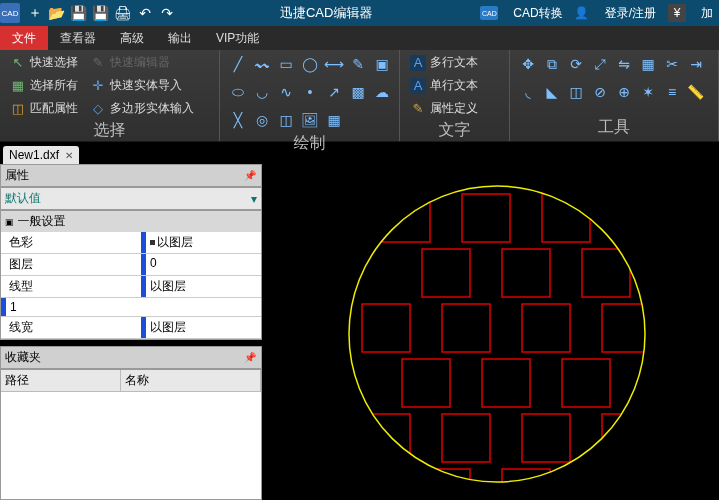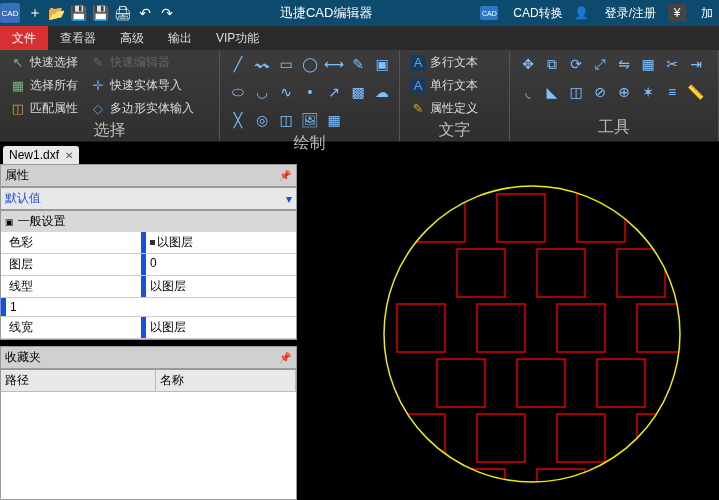--- a/index.html
+++ b/index.html
@@ -21,24 +21,24 @@
 .rcol{display:flex;flex-direction:column;gap:2px}
 .rbtn{display:flex;align-items:center;gap:4px;color:#ddd;padding:2px 4px;cursor:pointer;white-space:nowrap}
 .rbtn.disabled{color:#666}
 .ricon{width:16px;height:16px;display:inline-flex;align-items:center;justify-content:center;font-size:13px}
 .iconrow{display:flex;gap:4px;padding:2px}
 .ibtn{width:20px;height:20px;display:flex;align-items:center;justify-content:center;color:#7ec0ff;cursor:pointer;font-size:14px}
 .filetabs{height:22px;background:#000;display:flex;align-items:flex-end;padding-left:3px}
 .filetab{background:#e8e8e8;color:#000;padding:2px 6px;border-radius:3px 3px 0 0;display:flex;align-items:center;gap:6px;font-size:11px;cursor:pointer}
 .filetab .x{font-size:10px;color:#555;cursor:pointer}
 .workspace{display:flex;height:336px}
-.leftpanel{width:297px;background:#000;display:flex;flex-direction:column}
+.leftpanel{width:262px;background:#000;display:flex;flex-direction:column}
 .panel-head{background:#d0d0d0;color:#000;padding:2px 4px;display:flex;justify-content:space-between;align-items:center;border:1px solid #999;font-size:12px}
 .pin{font-size:10px;cursor:pointer}
-.combo{background:#e8e8e8;color:#1d4ed8;padding:2px 4px;border:1px solid #999;display:flex;justify-content:space-between;align-items:center;cursor:pointer}
+.combo{background:#e8e8e8;color:#0f766e;padding:2px 4px;border:1px solid #999;display:flex;justify-content:space-between;align-items:center;cursor:pointer}
 .proptable{background:#fff;color:#000;border:1px solid #999}
 .prow{display:flex;border-bottom:1px solid #ccc}
 .pcell{padding:2px 4px;font-size:12px}
 .pcell.k{width:140px;padding-left:8px}
 .pcell.v{flex:1;border-left:5px solid #1d4ed8}
 .phead{background:#d8d8d8;display:flex;align-items:center;gap:4px;padding:2px 4px;font-size:12px}
 .phead .exp{font-size:9px}
 .favtable{background:#fff;color:#000;flex:1;border:1px solid #999}
 .favhead{display:flex;background:#e8e8e8;border-bottom:1px solid #bbb}
 .favhead .fc{padding:2px 4px;font-size:12px;border-right:1px solid #bbb}

